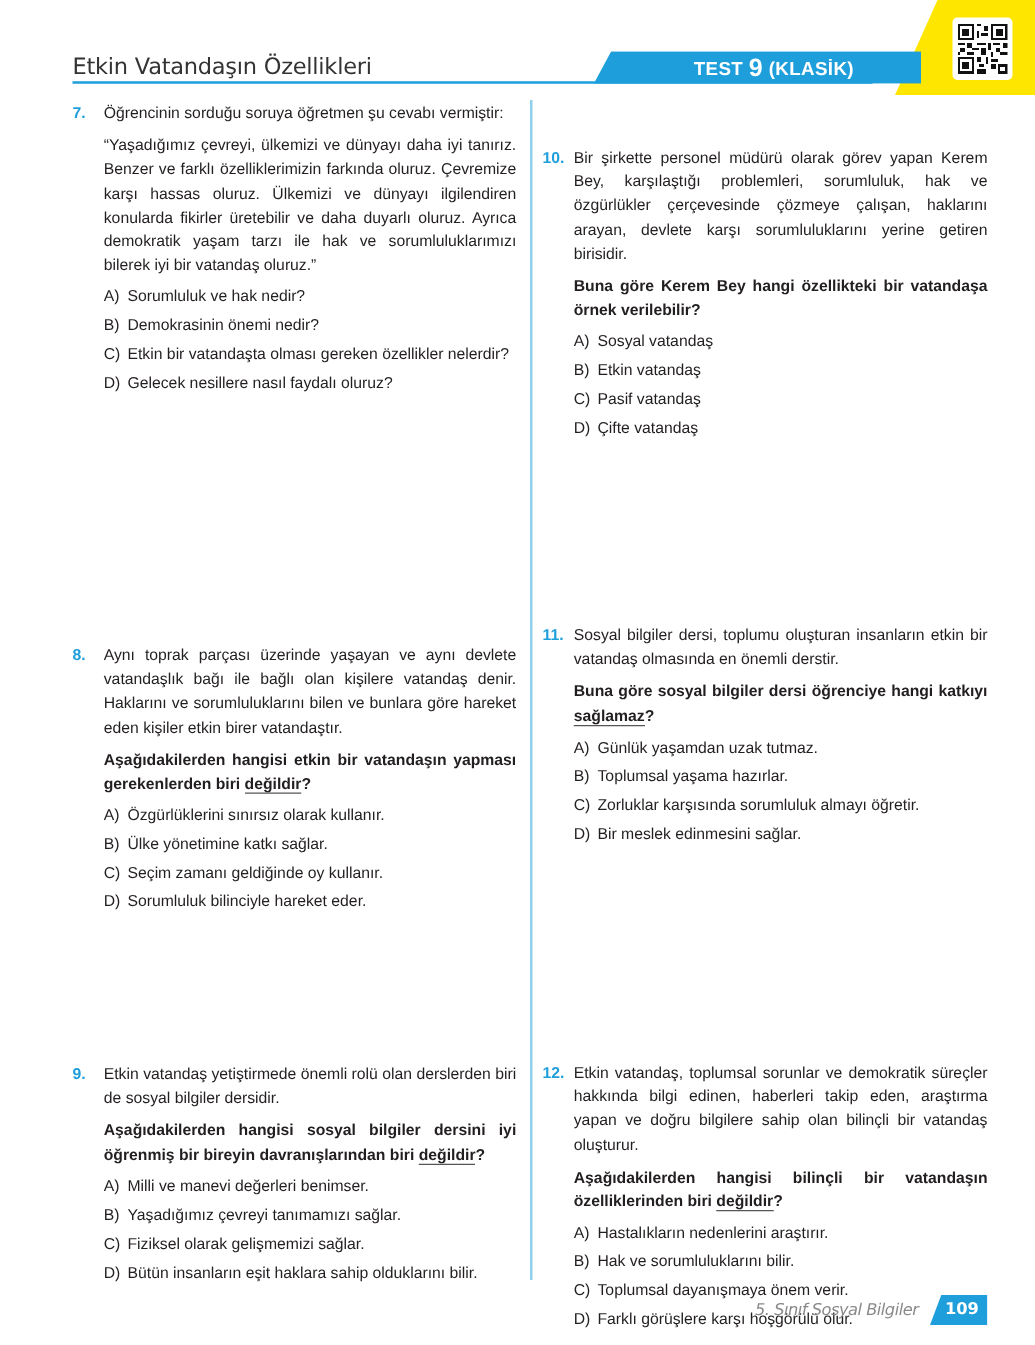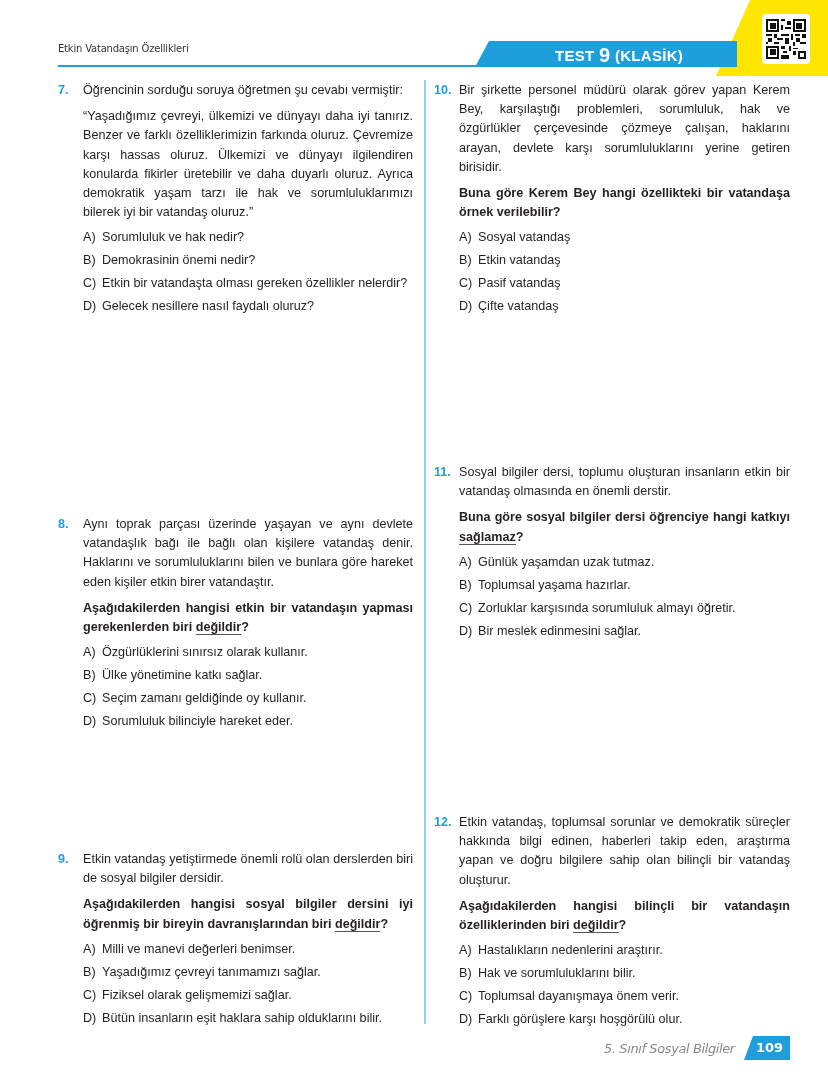--- a/index.html
+++ b/index.html
@@ -1,19 +1,19 @@
 <!DOCTYPE html>
 <html><head>
 <meta charset="utf-8">
 <style>
   * { box-sizing: border-box; margin: 0; padding: 0; }
   html, body { width: 828px; height: 1076px; background: #ffffff; overflow: hidden; }
   body { position: relative; font-family: "Liberation Sans", sans-serif; color: #231f20; }
 
-  .header-topic { position: absolute; left: 58px; top: 43px; font-size: 10px; color: #333; font-family: "DejaVu Sans", sans-serif; letter-spacing: -0.2px; }
+  .header-topic { position: absolute; left: 58px; top: 43px; font-size: 18px; color: #333; font-family: "DejaVu Sans", sans-serif; letter-spacing: -0.2px; }
   .header-line { position: absolute; left: 58px; top: 65px; width: 640px; height: 2px; background: #1e9fdc; }
   .header-unit { position: absolute; right: 105px; top: 20px; font-size: 13.5px; font-style: italic; color: #444; font-family: "DejaVu Sans", sans-serif; letter-spacing: -0.3px; margin-top: 30px; }
   .test-banner { position: absolute; left: 475px; top: 41px; width: 262px; height: 26px; background: #1e9fdc; clip-path: polygon(14px 0, 100% 0, 100% 100%, 0 100%); }
   .test-label { position: absolute; left: 555px; top: 43px; font-size: 15px; color: #fff; font-weight: bold; font-family: Liberation Sans, sans-serif; letter-spacing: 0.3px; }
   .test-label .num { font-size: 20px; position: relative; top: 1px; }
   .yellow-corner { position: absolute; right: 0; top: 0; width: 112px; height: 76px; background: #ffe600; clip-path: polygon(34px 0, 100% 0, 100% 100%, 0 100%); }
   .qr { position: absolute; left: 762px; top: 14px; width: 48px; height: 50px; background: #fff; border-radius: 4px; padding: 4px; }
   .qr svg { width: 40px; height: 42px; display: block; }
 
   .divider { position: absolute; left: 424px; top: 80px; width: 1.5px; height: 944px; background: #8fd0ec; }
@@ -23,21 +23,21 @@
   .q-body { margin-left: 25px; }
   .q-text { text-align: justify; }
   .q-stem { font-weight: bold; margin-top: 7px; text-align: justify; }
   .q-stem u { text-decoration: none; border-bottom: 1.2px solid #555; }
   .options { margin-top: 6px; }
   .opt { display: flex; margin-bottom: 3.8px; }
   .opt-letter { width: 19px; flex-shrink: 0; }
   .opt-text { flex: 1; }
 
   .left { left: 58px; width: 355px; }
-  .right { left: 434px; width: 356px; }
+  .right { left: 434px; width: 356px; margin-top: 36px; }
 
   .footer-subject { position: absolute; left: 604px; top: 1041px; font-size: 13px; font-style: italic; color: #8a8a8a; font-family: "DejaVu Sans", sans-serif; letter-spacing: -0.4px; text-align: center; }
   .page-badge { position: absolute; left: 744px; top: 1036px; width: 46px; height: 24px; background: #1e9fdc; clip-path: polygon(9px 0, 100% 0, 100% 100%, 0 100%); }
   .page-num { position: absolute; left: 756px; top: 1040px; font-size: 13px; font-weight: bold; color: #fff; font-family: "DejaVu Sans", sans-serif; }
 </style>
 </head>
 <body>
 
 <div class="yellow-corner"></div>
 <div class="qr">

